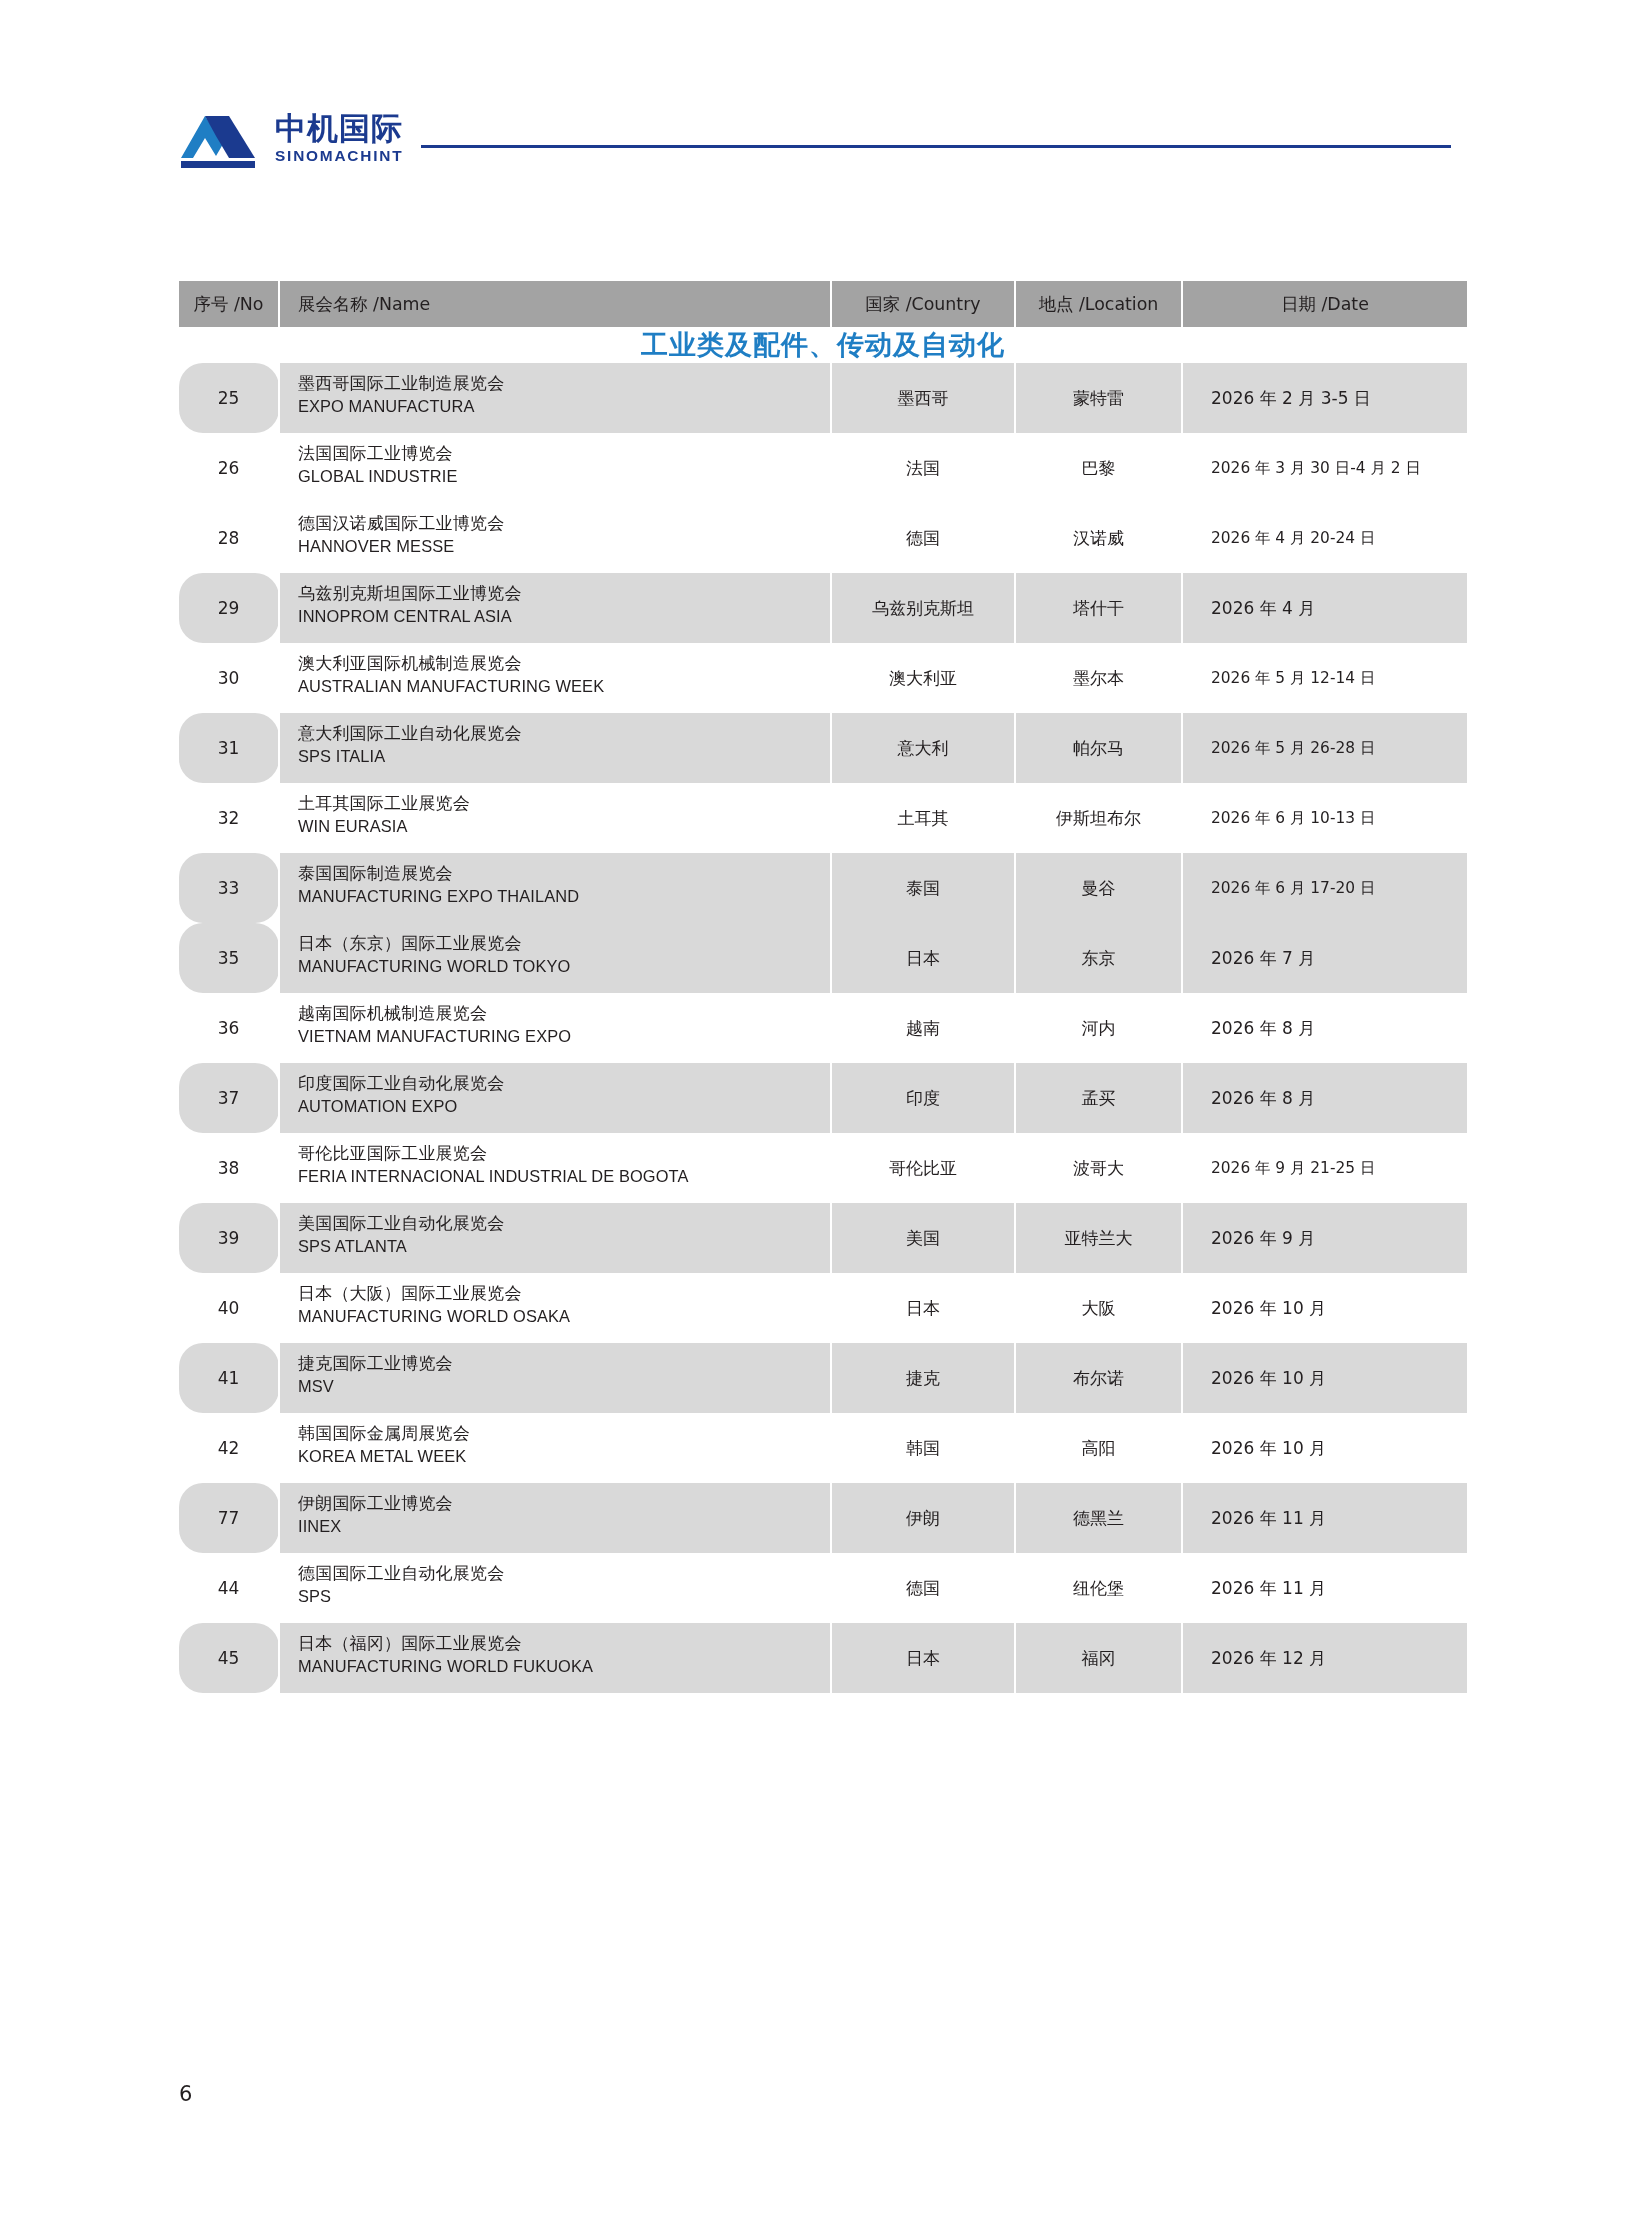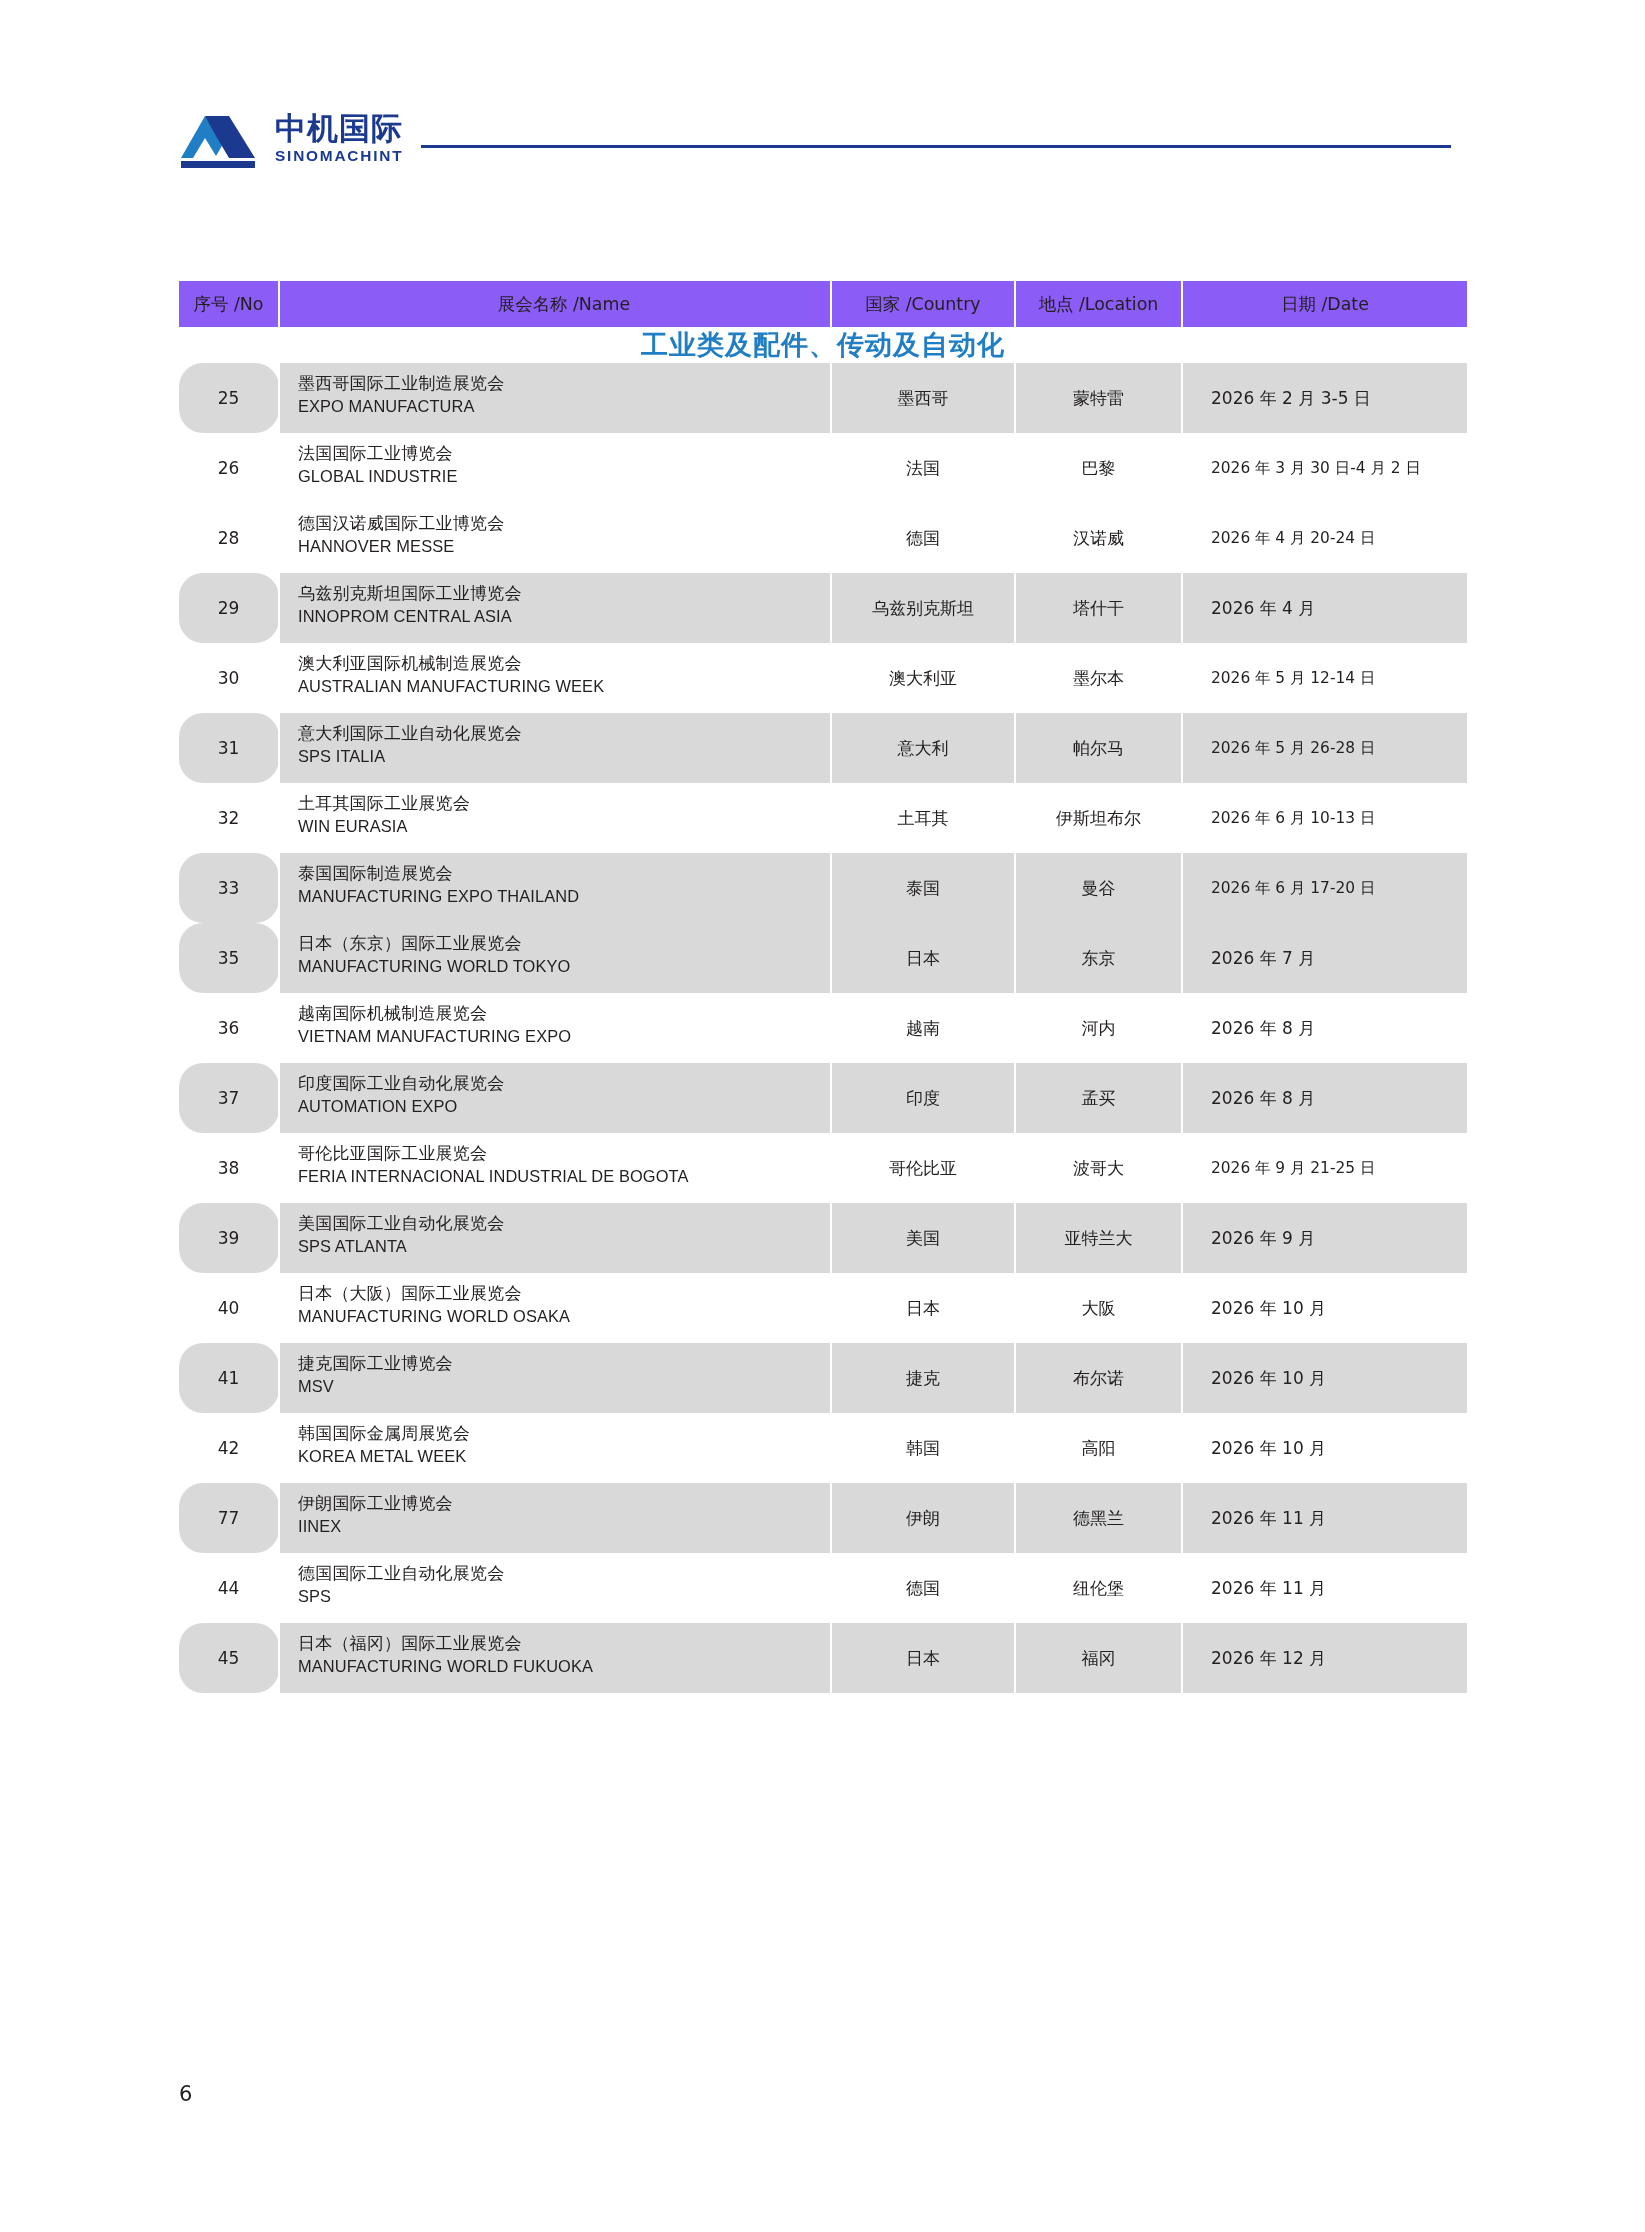--- a/index.html
+++ b/index.html
@@ -85,33 +85,33 @@
     width: 1288px;
     table-layout: fixed;
   }
   table.exhibitions col.c-no    { width: 100px; }
   table.exhibitions col.c-name  { width: 552px; }
   table.exhibitions col.c-ctry  { width: 184px; }
   table.exhibitions col.c-loc   { width: 167px; }
   table.exhibitions col.c-date  { width: 285px; }
 
   thead th {
-    background: #8b5cf6;
+    background: #a3a3a3;
     color: #231f20;
     font-size: 17.4px;
     font-weight: normal;
     font-family: "DejaVu Sans", sans-serif;
     padding: 11px 0 11px 0;
     text-align: center;
     border-right: 2px solid #ffffff;
     height: 24px;
     vertical-align: middle;
   }
   thead th.name-head {
-    text-align: center;
+    text-align: left;
     padding-left: 18px;
   }
   thead th:last-child { border-right: none; }
 
   .section-title-row td {
     padding: 0;
     border: none;
     background: #ffffff;
   }
   .section-title {

